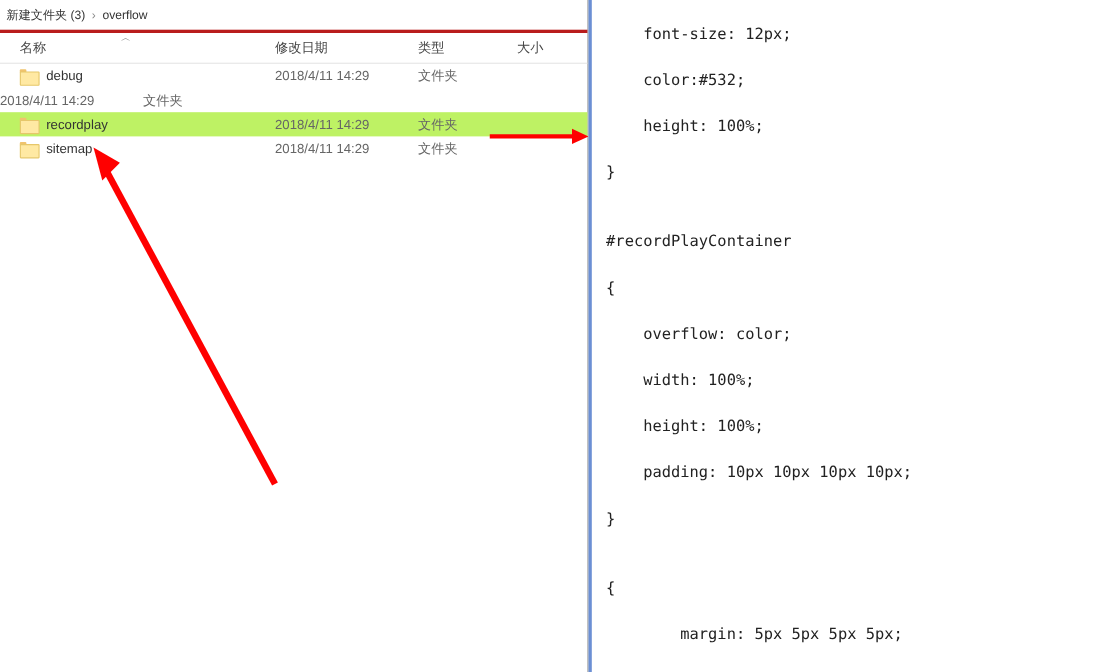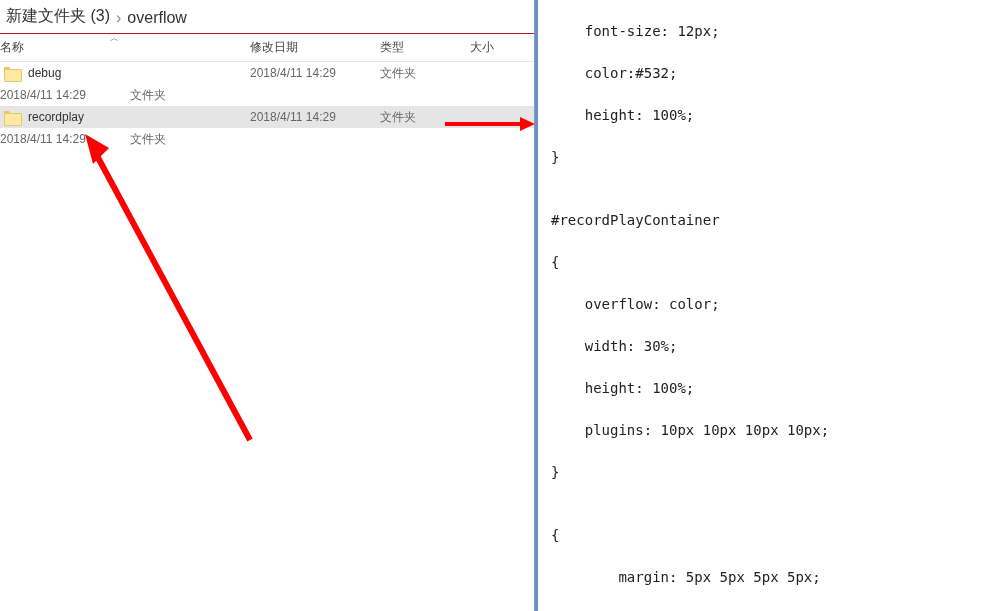--- a/index.html
+++ b/index.html
@@ -1,30 +1,30 @@
 <!DOCTYPE html>
 <html><head>
 <meta charset="utf-8">
 <style>
 *{box-sizing:border-box;margin:0;padding:0}
 body{font-family:"Microsoft YaHei","Segoe UI",sans-serif;font-size:12px;color:#333;background:#fff;width:1000px;height:611px;overflow:hidden;position:relative}
 .container{display:flex;width:100%;height:100%}
 .left-pane{width:535px;height:100%;border-right:1px solid #999;position:relative}
 .right-pane{flex:1;height:100%;padding:0 16px;font-family:Consolas,monospace;font-size:14px;line-height:1.5;white-space:pre;overflow:hidden;color:#222}
-.breadcrumb{padding:6px 6px;display:flex;align-items:flex-end;gap:6px;font-size:16px;color:#333;border-bottom:1px solid #b91c1c}
+.breadcrumb{padding:6px 6px;display:flex;align-items:center;gap:6px;font-size:11px;color:#333;border-bottom:3px solid #b91c1c}
 .breadcrumb .sep{color:#888}
 .table-header{display:flex;align-items:center;height:28px;border-bottom:1px solid #e5e5e5;font-size:12px;color:#444;position:relative}
-.col-name{width:250px;display:flex;align-items:center;gap:6px}
+.col-name{width:250px;padding-left:18px;display:flex;align-items:center;gap:6px}
 .col-date{width:130px}
 .col-type{width:90px}
 .col-size{width:50px}
 .sort-caret{font-size:9px;color:#666;margin:-10px 0 0 48px;position:absolute;left:62px;top:8px}
 .file-row{display:flex;align-items:center;height:22px;font-size:12px;color:#333}
-.file-row.selected{background:#e5e5e5}
-.cell-name{width:250px;padding-left:4px;display:flex;align-items:center;gap:8px}
+.file-row.selected{background:#bef264}
+.cell-name{width:250px;padding-left:18px;display:flex;align-items:center;gap:8px}
 .cell-date{width:130px;color:#666}
 .cell-type{width:90px;color:#666}
 .cell-size{width:50px;color:#666}
 .folder-icon{width:16px;height:13px;display:inline-block;position:relative}
 .folder-icon::before{content:"";position:absolute;width:6px;height:3px;background:#f0c36d;top:0;left:0;border-radius:1px 1px 0 0}
 .folder-icon::after{content:"";position:absolute;width:16px;height:11px;background:#ffe9a3;top:2px;left:0;border-radius:1px;border:1px solid #e6c76a}
 .arrow-right{position:absolute;top:114px;left:445px;width:90px;height:20px;pointer-events:none}
 .arrow-right svg{width:100%;height:100%}
 .arrow-diag{position:absolute;top:130px;left:75px;width:190px;height:320px;pointer-events:none}
 .arrow-diag svg{width:100%;height:100%}
@@ -71,20 +71,24 @@
         <div class="file-row selected">
           <div class="cell-name">
             <span class="folder-icon"></span>
             <span>recordplay</span>
           </div>
           <div class="cell-date">2018/4/11 14:29</div>
           <div class="cell-type">文件夹</div>
           <div class="cell-size"></div>
         </div>
         <div class="file-row">
+          <div class="cell-name">
+            <span class="folder-icon"></span>
+            <span>sitemap</span>
+          </div>
           <div class="cell-date">2018/4/11 14:29</div>
           <div class="cell-type">文件夹</div>
           <div class="cell-size"></div>
         </div>
       </div>
 
     <div class="arrow-right">
       <svg viewBox="0 0 90 20">
           <line x1="0" y1="10" x2="75" y2="10" stroke="#ff0000" stroke-width="4"></line>
           <polygon points="75,3 90,10 75,17" fill="#ff0000"></polygon>
@@ -103,23 +107,23 @@
 
   <div class="right-pane">
 <div class="code-line">    font-size: 12px;</div>
 <div class="code-line">    color:#532;</div>
 <div class="code-line">    height: 100%;</div>
 <div class="code-line">}</div>
 <div class="code-line"></div>
 <div class="code-line">#recordPlayContainer</div>
 <div class="code-line">{</div>
 <div class="code-line">    overflow: color;</div>
-<div class="code-line">    width: 30%;</div>
+<div class="code-line">    width: 100%;</div>
 <div class="code-line">    height: 100%;</div>
-<div class="code-line">    plugins: 10px 10px 10px 10px;</div>
+<div class="code-line">    padding: 10px 10px 10px 10px;</div>
 <div class="code-line">}</div>
 <div class="code-line"></div>
 <div class="code-line">{</div>
 <div class="code-line">        margin: 5px 5px 5px 5px;</div>
 
 
 <div class="code-line"></div>
 
 
 

